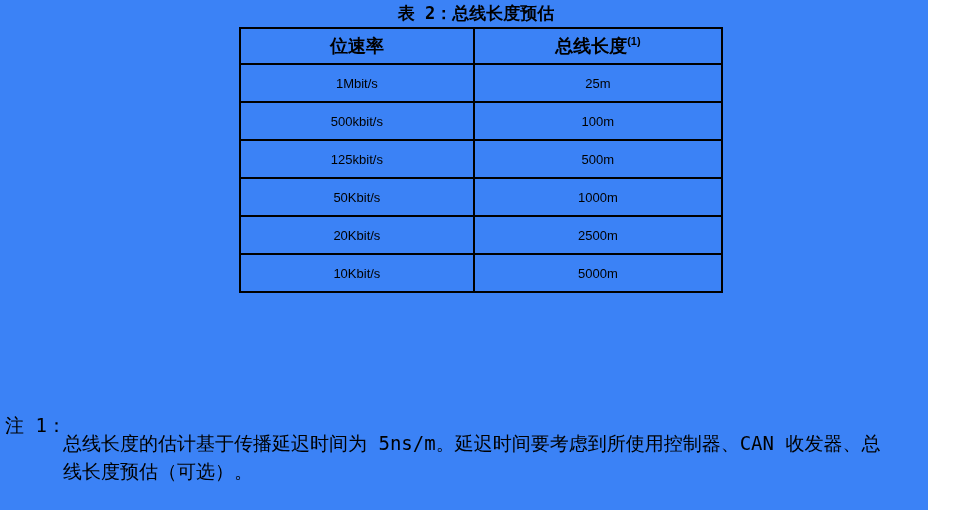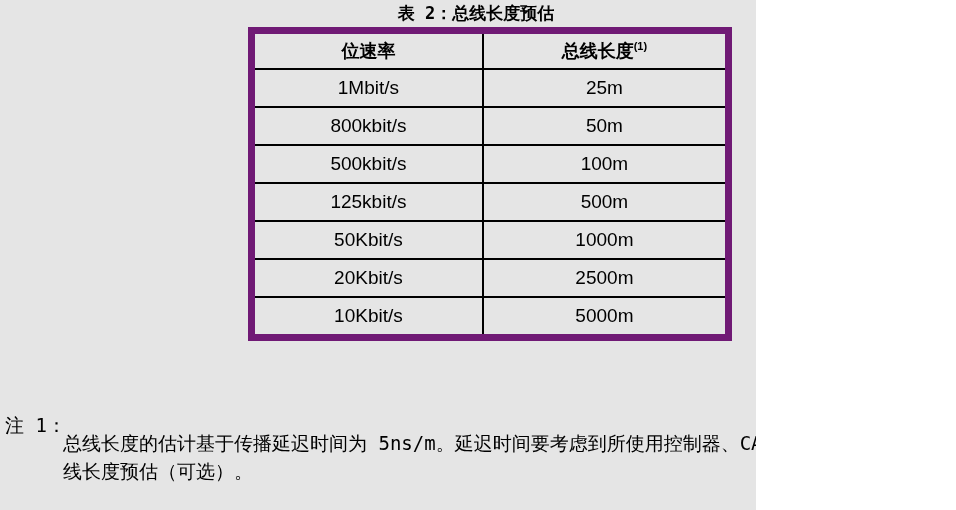--- a/index.html
+++ b/index.html
@@ -2,65 +2,65 @@
 <html><head>
 <meta charset="utf-8">
 <style>
   html, body {
     margin: 0;
     padding: 0;
     background: #ffffff;
   }
   .stage {
     position: relative;
-    width: 756px;
+    width: 928px;
     height: 510px;
-    background: #e5e5e5;
+    background: #3b82f6;
     color: #000000;
     overflow: hidden;
   }
   
   .table-title {
     position: absolute;
     left: 234px;
     top: 2px;
     width: 484px;
     text-align: center;
     font-family: "DejaVu Sans Mono", "Liberation Serif", serif;
     font-size: 17px;
     font-weight: bold;
     white-space: nowrap;
     letter-spacing: 0px;
   }
   
   table.bus-table {
     position: absolute;
-    left: 248px;
+    left: 239px;
     top: 27px;
     width: 484px;
     border-collapse: collapse;
-    border: 7px solid #701a75;
+    border: 1px solid #701a75;
     table-layout: fixed;
     font-family: "Liberation Sans", sans-serif;
   }
   table.bus-table th,
   table.bus-table td {
     border: 2px solid #000000;
     text-align: center;
     vertical-align: middle;
     padding: 0;
   }
   table.bus-table th {
     height: 34px;
     font-size: 18px;
     font-weight: bold;
   }
   table.bus-table td {
     height: 36px;
-    font-size: 19px;
+    font-size: 13px;
     font-weight: normal;
   }
   .col-bitrate { width: 48.5%; }
   .col-buslen  { width: 51.5%; }
   th sup {
     font-size: 11px;
     font-weight: bold;
     vertical-align: super;
     line-height: 0;
   }
@@ -114,24 +114,20 @@
           <span>总线长度</span><sup>(1)</sup>
         </th>
       </tr>
     </thead>
     <tbody>
       <tr>
         <td>1Mbit/s</td>
         <td>25m</td>
       </tr>
       <tr>
-        <td>800kbit/s</td>
-        <td>50m</td>
-      </tr>
-      <tr>
         <td>500kbit/s</td>
         <td>100m</td>
       </tr>
       <tr>
         <td>125kbit/s</td>
         <td>500m</td>
       </tr>
       <tr>
         <td>50Kbit/s</td>
         <td>1000m</td>

